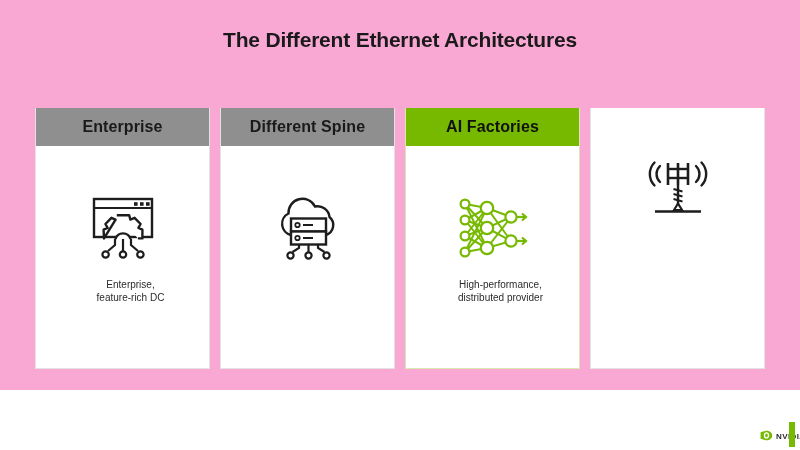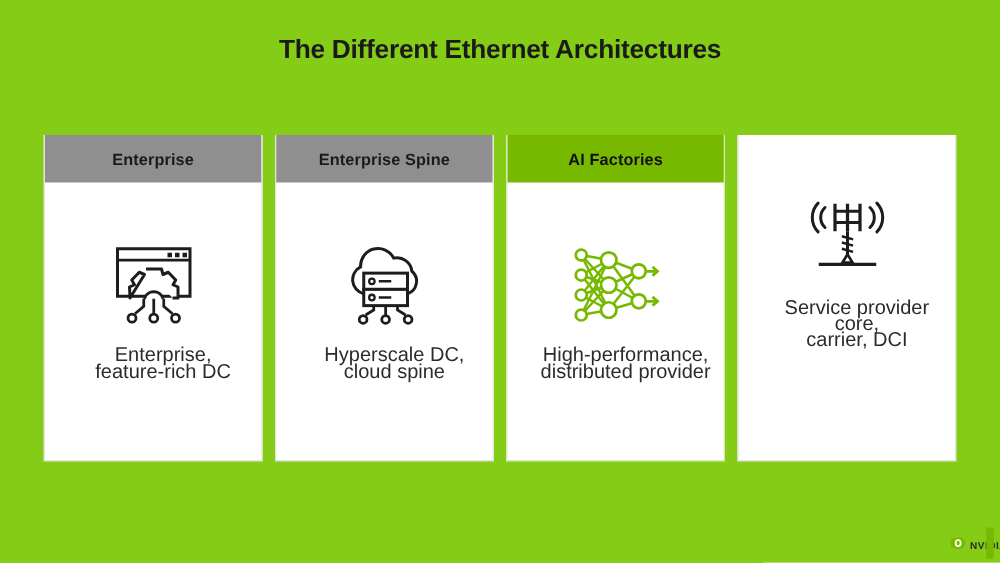--- a/index.html
+++ b/index.html
@@ -11,22 +11,22 @@
     height: 450px;
     background: #ffffff;
     font-family: "Liberation Sans", sans-serif;
     overflow: hidden;
     position: relative;
   }
 
   #slide {
     position: relative;
     width: 800px;
-    height: 450px;
-    background: #84cc16;
+    height: 390px;
+    background: #f9a8d4;
   }
 
   
   #slide-title {
     position: absolute;
     left: 0;
     top: 28px;
     width: 800px;
     text-align: center;
     font-size: 21px;
@@ -63,21 +63,21 @@
   }
 
   .card-header {
     height: 38px;
     min-height: 38px;
     background: #8f8f8f;
     color: #1a1a1a;
     display: flex;
     align-items: center;
     justify-content: center;
-    font-size: 13px;
+    font-size: 16px;
     font-weight: bold;
     letter-spacing: 0.1px;
     font-family: "Liberation Sans", sans-serif;
   }
   .card-header.green {
     background: #76b900;
     color: #111111;
   }
 
   .card-body {
@@ -92,21 +92,21 @@
     margin-top: 48px;
     height: 68px;
     display: flex;
     align-items: center;
     justify-content: center;
   }
 
   .card-caption {
     margin-top: 16px;
     text-align: center;
-    font-size: 16px;
+    font-size: 10px;
     line-height: 13px;
     color: #2b2b2b;
     font-family: "Liberation Sans", sans-serif;
     white-space: pre-line;
     padding: 0 6px;
     margin-left: 16px;
   }
 
   
   #nvidia-logo {
@@ -164,21 +164,21 @@
             <circle cx="19.6" cy="59.5" r="3.2" stroke="#1d1d1d" stroke-width="2.2" fill="#ffffff"></circle>
             <circle cx="54.4" cy="59.5" r="3.2" stroke="#1d1d1d" stroke-width="2.2" fill="#ffffff"></circle>
           </svg>
         </div>
         <div class="card-caption">Enterprise,
 feature-rich DC</div>
       </div>
     </div>
 
     <div class="card">
-      <div class="card-header">Enterprise Spine</div>
+      <div class="card-header">Different Spine</div>
       <div class="card-body">
         <div class="icon-wrap">
           <svg width="74" height="66" viewBox="0 0 74 66" fill="none" xmlns="http://www.w3.org/2000/svg">
 
             <path d="M20 40 A 11.5 11.5 0 0 1 17.5 18.5 A 14 14 0 0 1 44 11.5 A 12 12 0 0 1 58.5 22 A 10.5 10.5 0 0 1 55 40" stroke="#1d1d1d" stroke-width="2.4" fill="#ffffff" stroke-linecap="round"></path>
 
             <rect x="20" y="23.5" width="35" height="13" stroke="#1d1d1d" stroke-width="2.4" fill="#ffffff"></rect>
             <circle cx="26.5" cy="30" r="2.2" stroke="#1d1d1d" stroke-width="1.8" fill="#ffffff"></circle>
             <line x1="32" y1="30" x2="42" y2="30" stroke="#1d1d1d" stroke-width="2"></line>
 
@@ -187,22 +187,20 @@
             <line x1="32" y1="43" x2="42" y2="43" stroke="#1d1d1d" stroke-width="2"></line>
 
             <line x1="37.5" y1="49.5" x2="37.5" y2="57" stroke="#1d1d1d" stroke-width="2.2"></line>
             <path d="M28 49.5 L28 53 L21.5 57" stroke="#1d1d1d" stroke-width="2.2" fill="none"></path>
             <path d="M47 49.5 L47 53 L53.5 57" stroke="#1d1d1d" stroke-width="2.2" fill="none"></path>
             <circle cx="37.5" cy="60.5" r="3.1" stroke="#1d1d1d" stroke-width="2.2" fill="#ffffff"></circle>
             <circle cx="19.5" cy="60.5" r="3.1" stroke="#1d1d1d" stroke-width="2.2" fill="#ffffff"></circle>
             <circle cx="55.5" cy="60.5" r="3.1" stroke="#1d1d1d" stroke-width="2.2" fill="#ffffff"></circle>
           </svg>
         </div>
-        <div class="card-caption">Hyperscale DC,
-cloud spine</div>
       </div>
     </div>
 
     <div class="card highlight">
       <div class="card-header green">AI Factories</div>
       <div class="card-body">
         <div class="icon-wrap">
           <svg width="78" height="66" viewBox="0 0 78 66" fill="none" xmlns="http://www.w3.org/2000/svg">
             <g stroke="#76b900" stroke-width="2" fill="none">
 
@@ -278,22 +276,20 @@
             <g stroke="#1d1d1d" stroke-width="2">
               <line x1="32.5" y1="32" x2="41.5" y2="34.5"></line>
               <line x1="32.5" y1="37" x2="41.5" y2="39.5"></line>
               <line x1="32.5" y1="42" x2="41.5" y2="44.5"></line>
             </g>
 
             <path d="M33 53 L37 46.5 L41 53 Z" stroke="#1d1d1d" stroke-width="2.2" fill="#ffffff"></path>
             <line x1="14" y1="54.5" x2="60" y2="54.5" stroke="#1d1d1d" stroke-width="2.6"></line>
           </svg>
         </div>
-        <div class="card-caption">Service provider core,
-carrier, DCI</div>
       </div>
     </div>
 
   </div>
 
   <div id="nvidia-logo">
     <span>
       <svg width="13" height="11" viewBox="0 0 13 11" xmlns="http://www.w3.org/2000/svg">
         <path d="M0.6 2.2 L6.2 0.7 C9.6 0.5 12.2 2.8 12.2 5.4 C12.2 8.2 9.4 10.4 6.0 10.2 L0.6 8.8 Z" fill="#76b900"></path>
         <ellipse cx="6.5" cy="5.4" rx="2.7" ry="3.1" fill="#ffffff"></ellipse>

